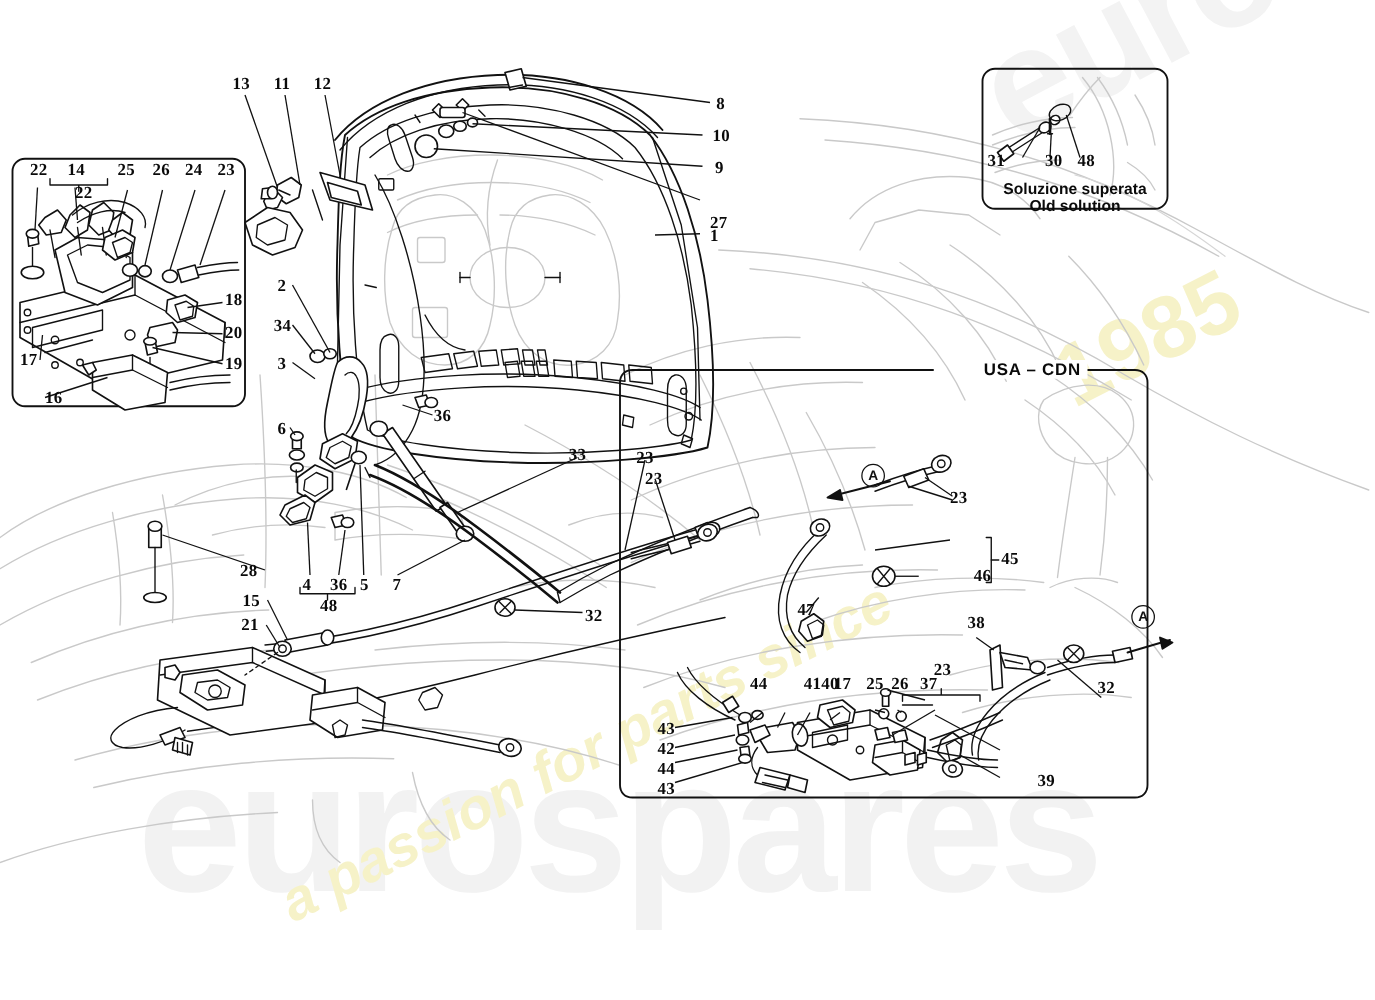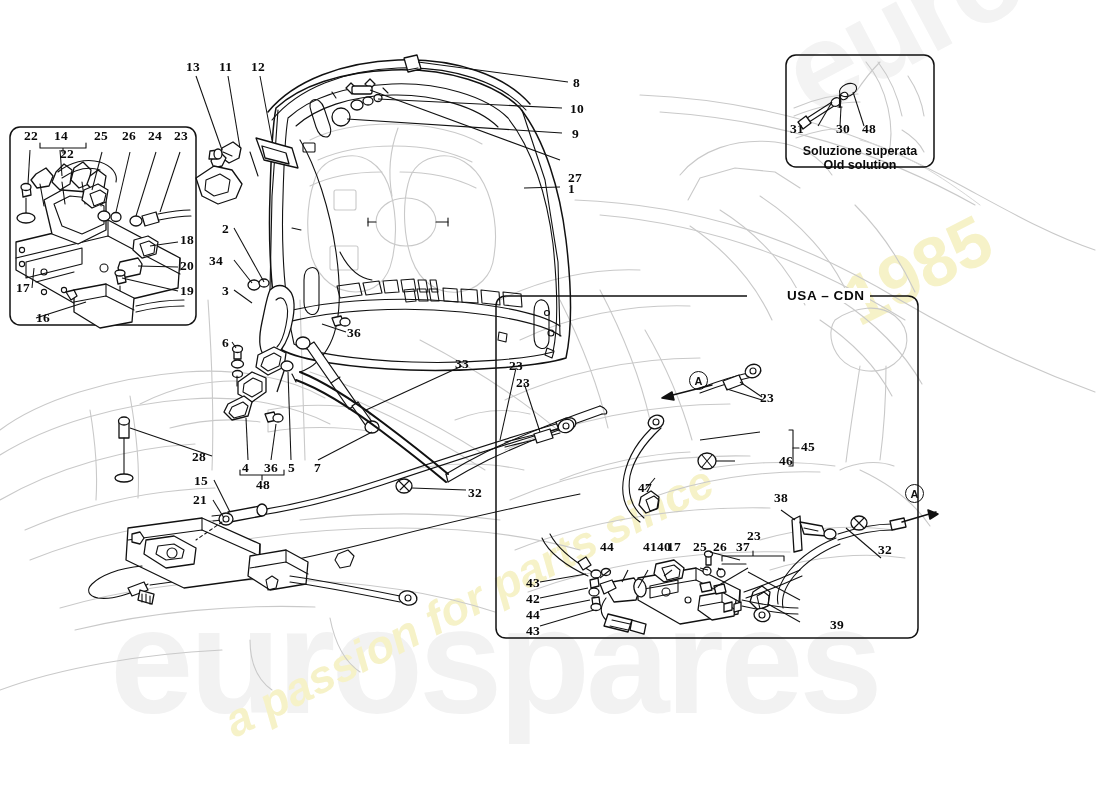--- a/index.html
+++ b/index.html
@@ -621,21 +621,21 @@
   <div class="lbl" style="left:186px;top:60px;">13</div>
   <div class="lbl" style="left:219px;top:60px;">11</div>
   <div class="lbl" style="left:251px;top:60px;">12</div>
   <div class="lbl" style="left:573px;top:76px;">8</div>
   <div class="lbl" style="left:570px;top:102px;">10</div>
   <div class="lbl" style="left:572px;top:127px;">9</div>
   <div class="lbl" style="left:568px;top:155px;margin-top:16px;">27</div>
   <div class="lbl" style="left:568px;top:182px;">1</div>
 
   <div class="lbl" style="left:222px;top:222px;">2</div>
-  <div class="lbl" style="left:209px;top:254px;text-align:right;">34</div>
+  <div class="lbl" style="left:219px;top:254px;text-align:right;">34</div>
   <div class="lbl" style="left:222px;top:284px;">3</div>
   <div class="lbl" style="left:222px;top:336px;">6</div>
   <div class="lbl" style="left:347px;top:326px;">36</div>
   <div class="lbl" style="left:242px;top:461px;">4</div>
   <div class="lbl" style="left:264px;top:461px;">36</div>
   <div class="lbl" style="left:288px;top:461px;">5</div>
   <div class="lbl" style="left:314px;top:461px;">7</div>
   <div class="lbl" style="left:256px;top:478px;">48</div>
 
   <div class="lbl" style="left:455px;top:357px;">33</div>

